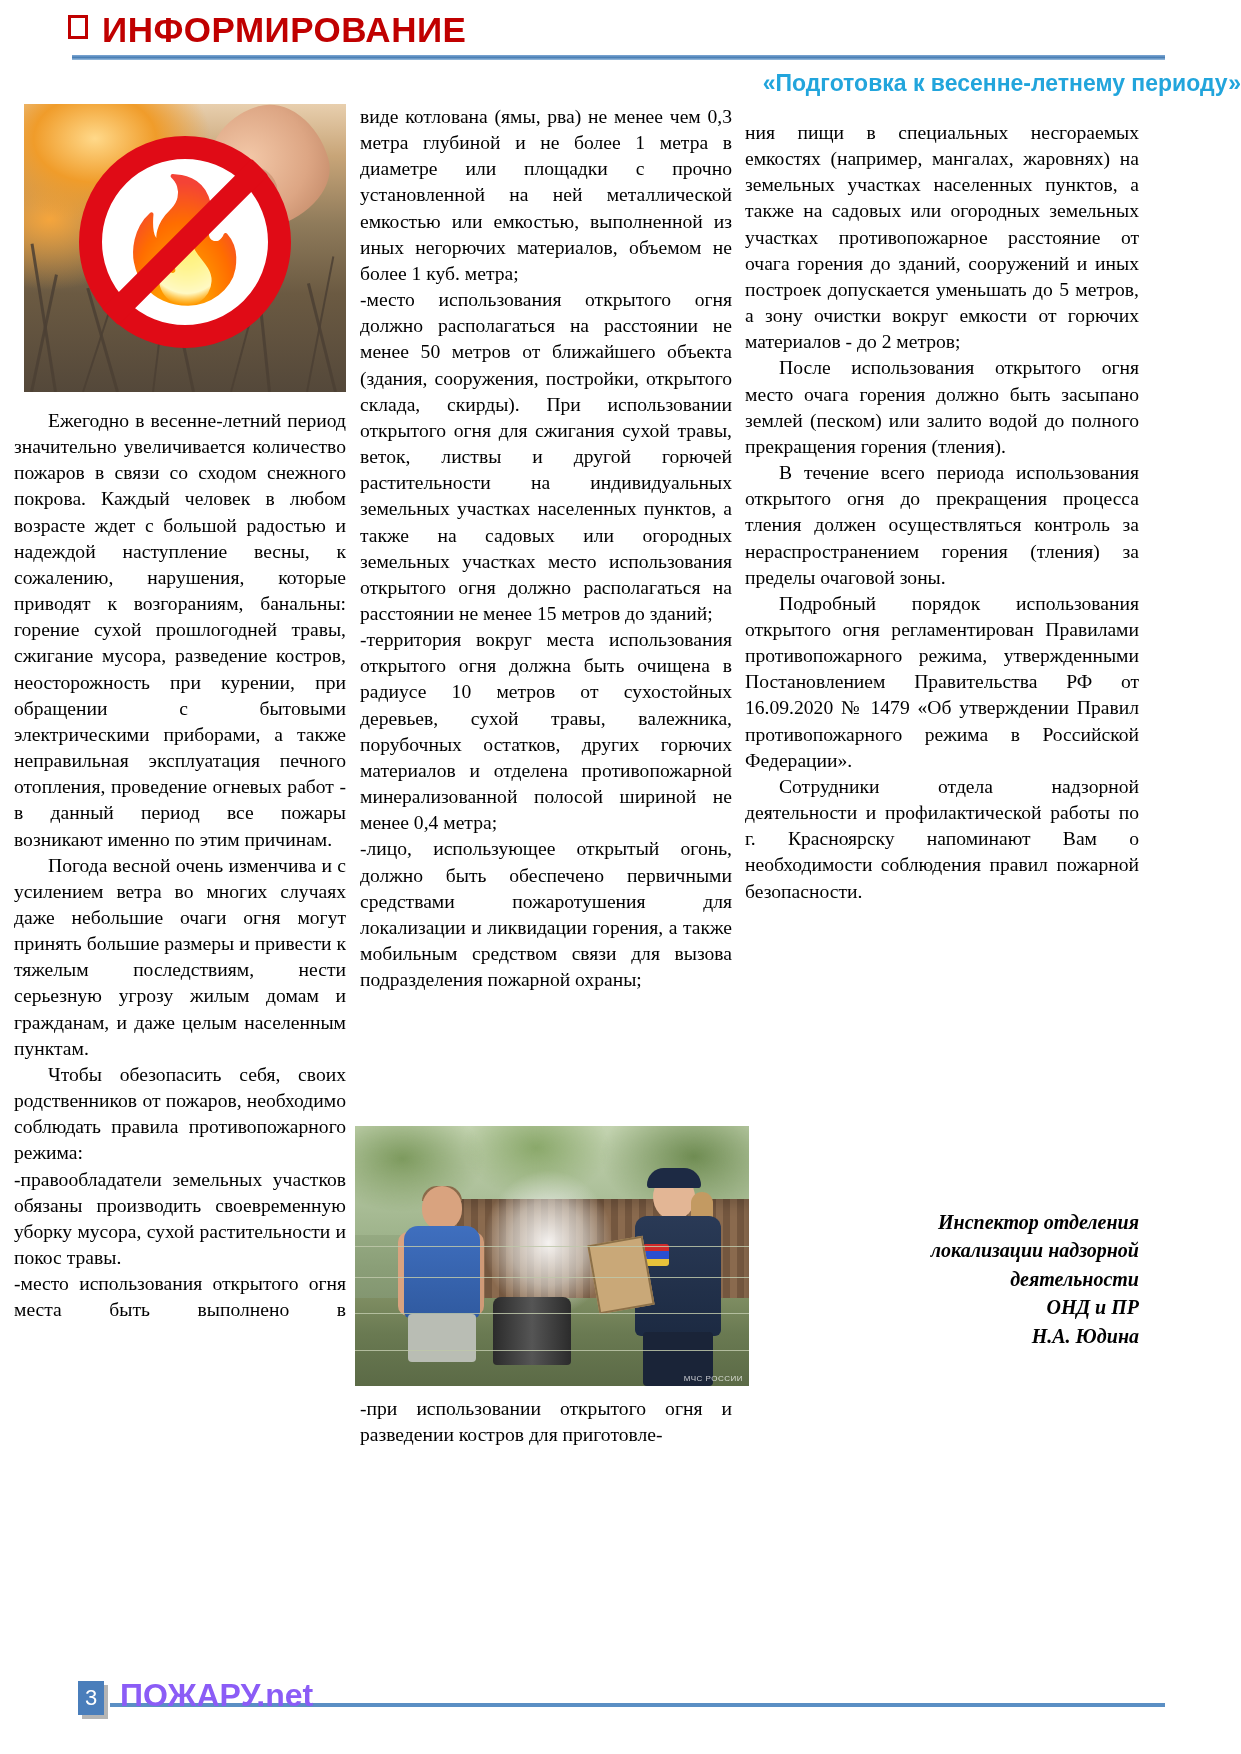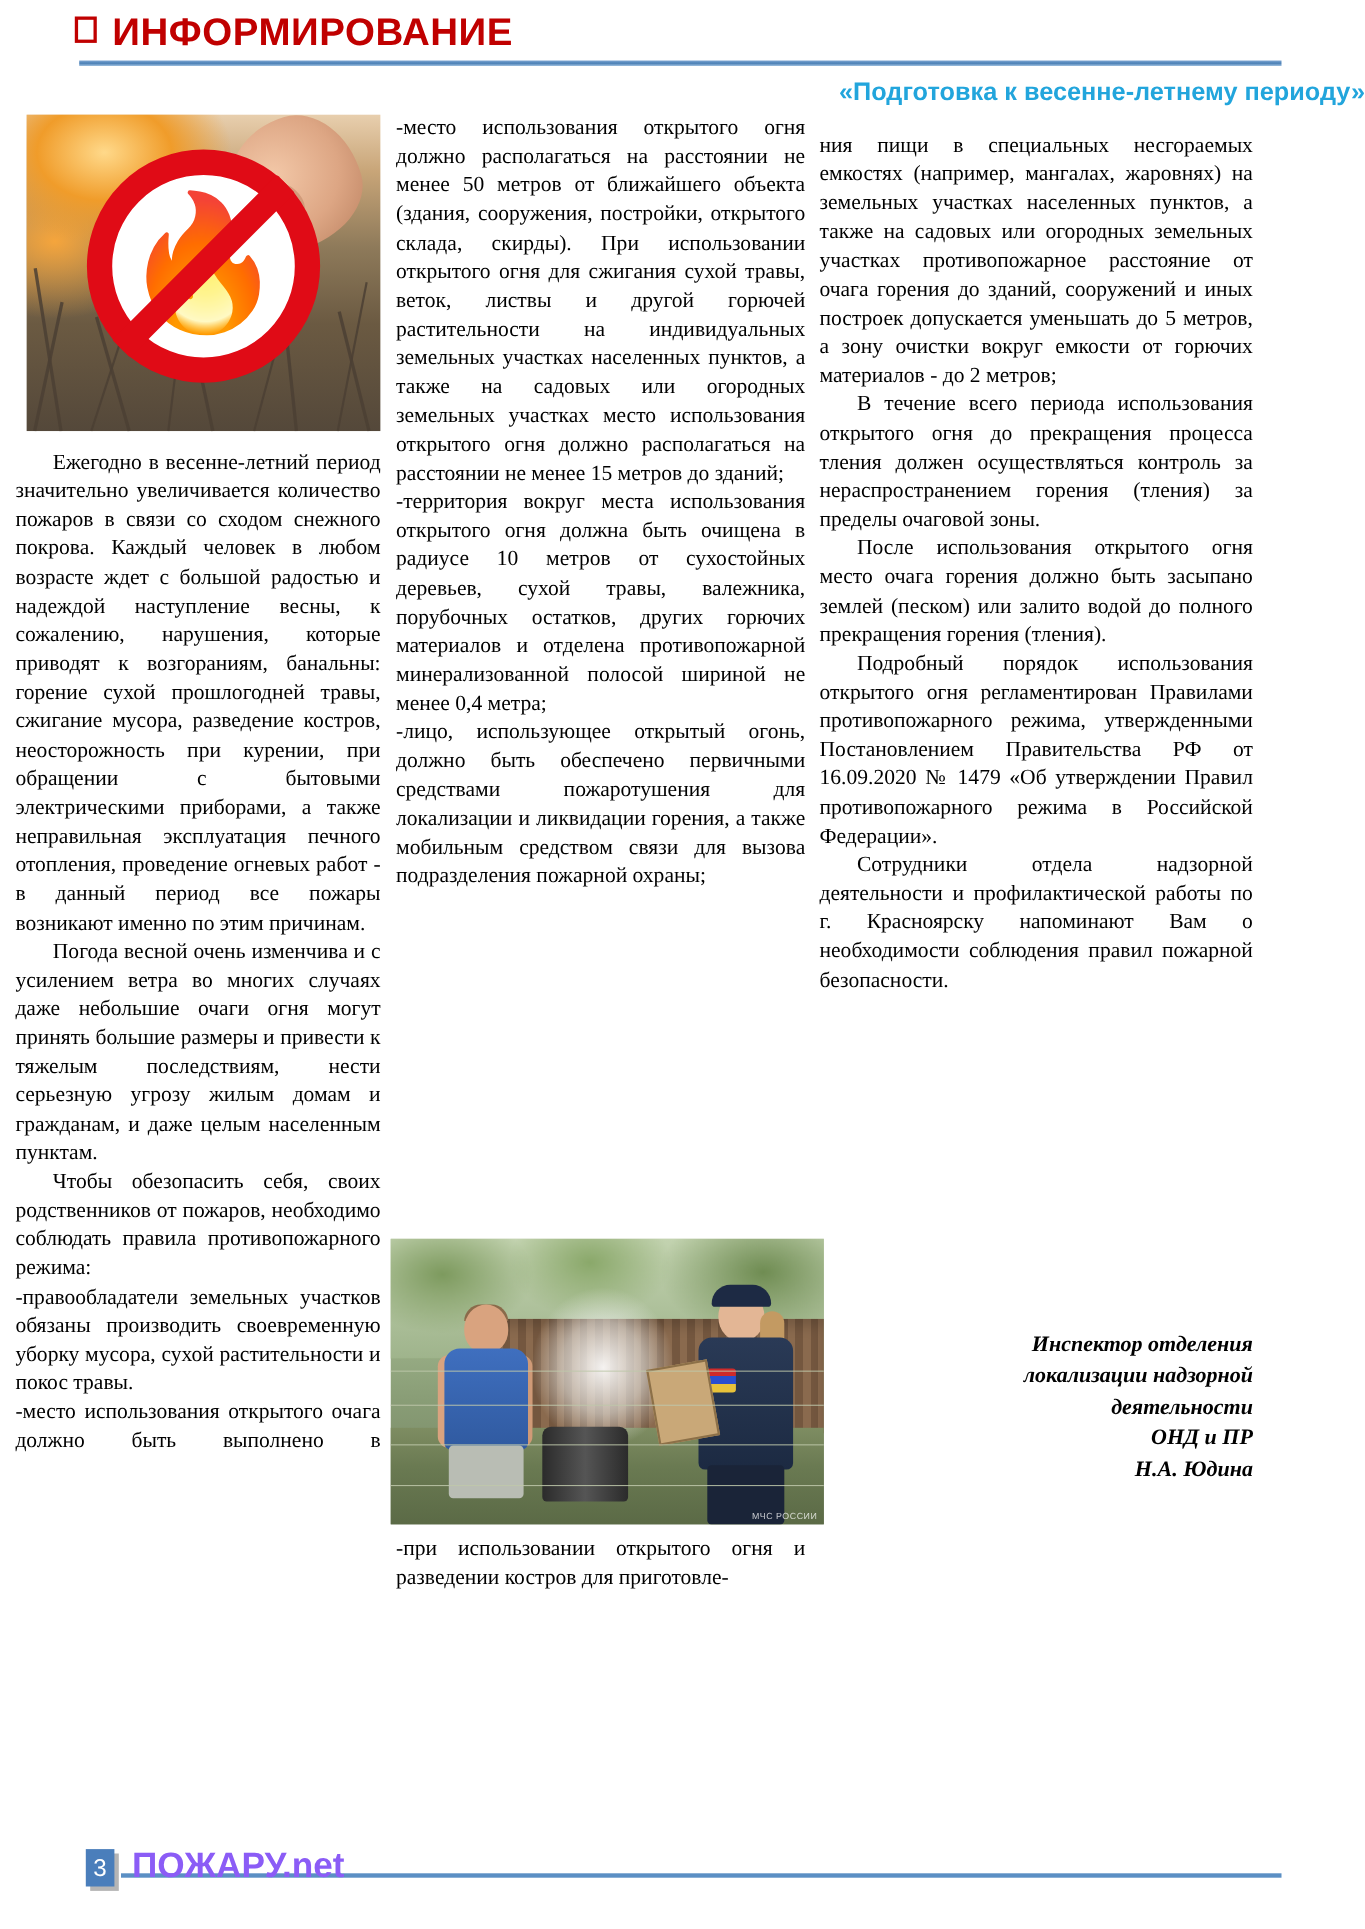--- a/index.html
+++ b/index.html
@@ -323,24 +323,25 @@
     <div class="flame-glyph">🔥</div>
     <div class="slash"></div>
   </div>
 </div>
 
 <div class="col" id="col1">
   <p class="ind">Ежегодно в весенне-летний период значительно увеличивается количество пожаров в связи со сходом снежного покрова. Каждый человек в любом возрасте ждет с большой радостью и надеждой наступление весны, к сожалению, нарушения, которые приводят к возгораниям, банальны: горение сухой прошлогодней травы, сжигание мусора, разведение костров, неосторожность при курении, при обращении с бытовыми электрическими приборами, а также неправильная эксплуатация печного отопления, проведение огневых работ - в данный период все пожары возникают именно по этим причинам.</p>
   <p class="ind">Погода весной очень изменчива и с усилением ветра во многих случаях даже небольшие очаги огня могут принять большие размеры и привести к тяжелым последствиям, нести серьезную угрозу жилым домам и гражданам, и даже целым населенным пунктам.</p>
   <p class="ind">Чтобы обезопасить себя, своих родственников от пожаров, необходимо соблюдать правила противопожарного режима:</p>
   <p class="noind">-правообладатели земельных участков обязаны производить своевременную уборку мусора, сухой растительности и покос травы.</p>
-  <p class="noind jz">-место использования открытого очага должно быть выполнено в</p>
+  <p class="noind jz">-место использования открытого огня места быть выполнено в</p>
 </div>
 
 <div class="col" id="col2">
+  <p class="noind">виде котлована (ямы, рва) не менее чем 0,3 метра глубиной и не более 1 метра в диаметре или площадки с прочно установленной на ней металлической емкостью или емкостью, выполненной из иных негорючих материалов, объемом не более 1 куб. метра;</p>
   <p class="noind">-место использования открытого огня должно располагаться на расстоянии не менее 50 метров от ближайшего объекта (здания, сооружения, постройки, открытого склада, скирды). При использовании открытого огня для сжигания сухой травы, веток, листвы и другой горючей растительности на индивидуальных земельных участках населенных пунктов, а также на садовых или огородных земельных участках место использования открытого огня должно располагаться на расстоянии не менее 15 метров до зданий;</p>
   <p class="noind">-территория вокруг места использования открытого огня должна быть очищена в радиусе 10 метров от сухостойных деревьев, сухой травы, валежника, порубочных остатков, других горючих материалов и отделена противопожарной минерализованной полосой шириной не менее 0,4 метра;</p>
   <p class="noind">-лицо, использующее открытый огонь, должно быть обеспечено первичными средствами пожаротушения для локализации и ликвидации горения, а также мобильным средством связи для вызова подразделения пожарной охраны;</p>
 </div>
 
 <div class="photo" id="photo-barrel">
   <div class="yard-bg"></div>
   <div class="yard-trees"></div>
   <div class="fence"></div>
   <div class="ground"></div>
@@ -367,22 +368,22 @@
   <div class="wire" style="top:58%;"></div>
   <div class="wire" style="top:72%;"></div>
   <div class="wire" style="top:86%;"></div>
   <div class="watermark">МЧС РОССИИ</div>
 </div>
 
 <div class="caption">-при использовании открытого огня и разведении костров для приготовле-</div>
 
 <div class="col" id="col3">
   <p class="noind">ния пищи в специальных несгораемых емкостях (например, мангалах, жаровнях) на земельных участках населенных пунктов, а также на садовых или огородных земельных участках противопожарное расстояние от очага горения до зданий, сооружений и иных построек допускается уменьшать до 5 метров, а зону очистки вокруг емкости от горючих материалов - до 2 метров;</p>
+  <p class="ind">После использования открытого огня место очага горения должно быть засыпано землей (песком) или залито водой до полного прекращения горения (тления).</p>
   <p class="ind">В течение всего периода использования открытого огня до прекращения процесса тления должен осуществляться контроль за нераспространением горения (тления) за пределы очаговой зоны.</p>
-  <p class="ind">После использования открытого огня место очага горения должно быть засыпано землей (песком) или залито водой до полного прекращения горения (тления).</p>
   <p class="ind">Подробный порядок использования открытого огня регламентирован Правилами противопожарного режима, утвержденными Постановлением Правительства РФ от 16.09.2020 № 1479 «Об утверждении Правил противопожарного режима в Российской Федерации».</p>
   <p class="ind">Сотрудники отдела надзорной деятельности и профилактической работы по г. Красноярску напоминают Вам о необходимости соблюдения правил пожарной безопасности.</p>
 </div>
 
 <div class="signature">
   <div>Инспектор отделения</div>
   <div>локализации надзорной</div>
   <div>деятельности</div>
   <div>ОНД и ПР</div>
   <div>Н.А. Юдина</div>

